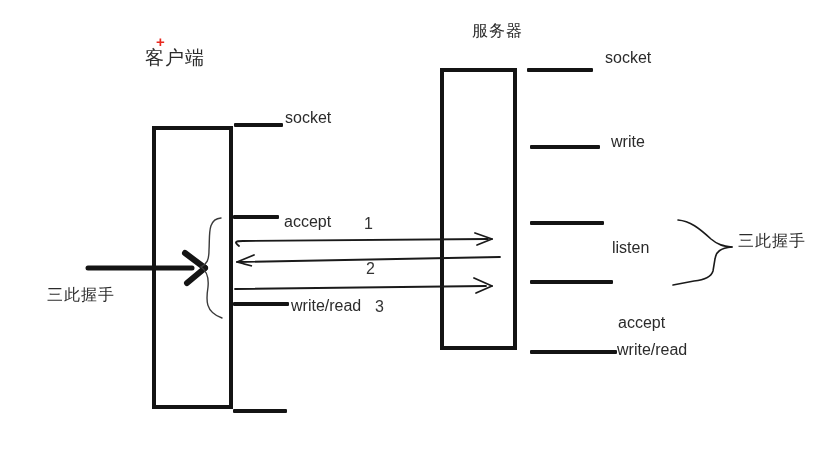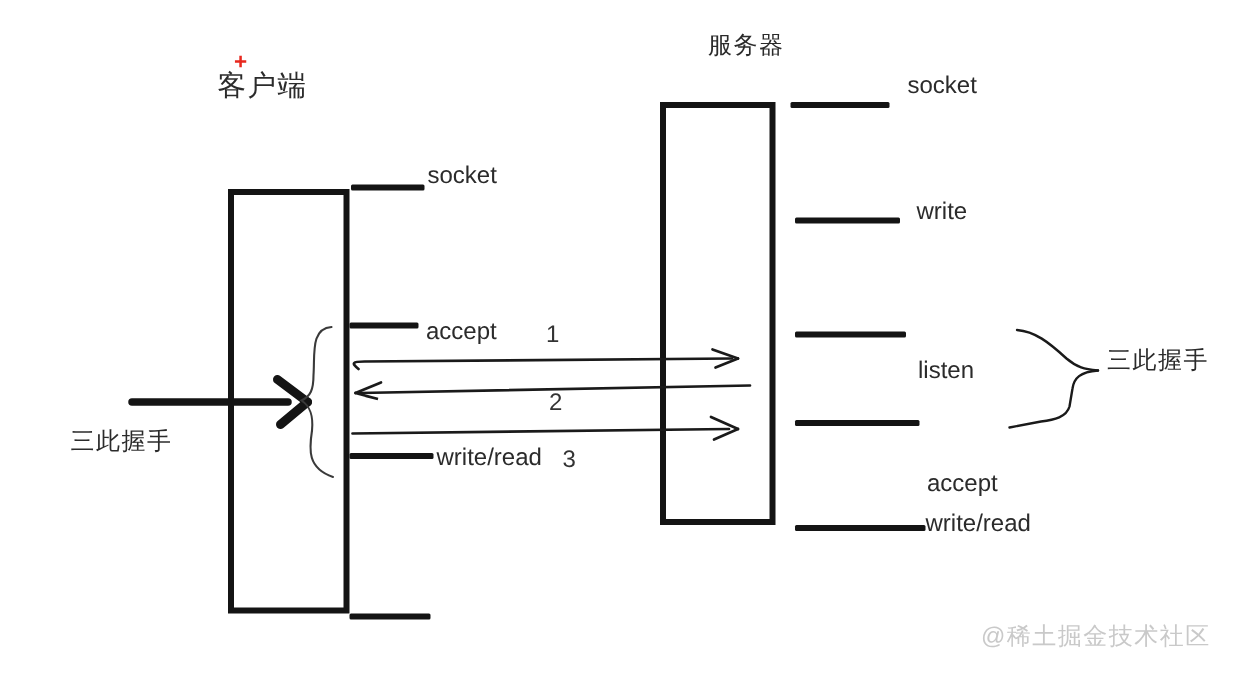--- a/index.html
+++ b/index.html
@@ -128,15 +128,14 @@
     </g>
 
     <path d="M221,218 C207,219 210,236 209,250 C209,260 207,264 201,267 C207,271 209,277 208,287 C206,300 205,312 222,318" stroke="#3a3a3a" stroke-width="1.4" fill="none" stroke-linecap="round"></path>
 
     <g stroke="#1a1a1a" stroke-width="1.6" fill="none" stroke-linecap="round">
       <path d="M678,220 C690,221 699,228 711,239 C718,245 723,246 732,247"></path>
       <path d="M732,247 C720,248 716,252 715,259 L713,271 C711,278 703,280 694,281 L673,285"></path>
     </g>
   </svg>
 
-  <div class="watermark" style="left:654px; top:414px;">@稀土掘金技术社区</div>
 
 </div>
 
 </body></html>

